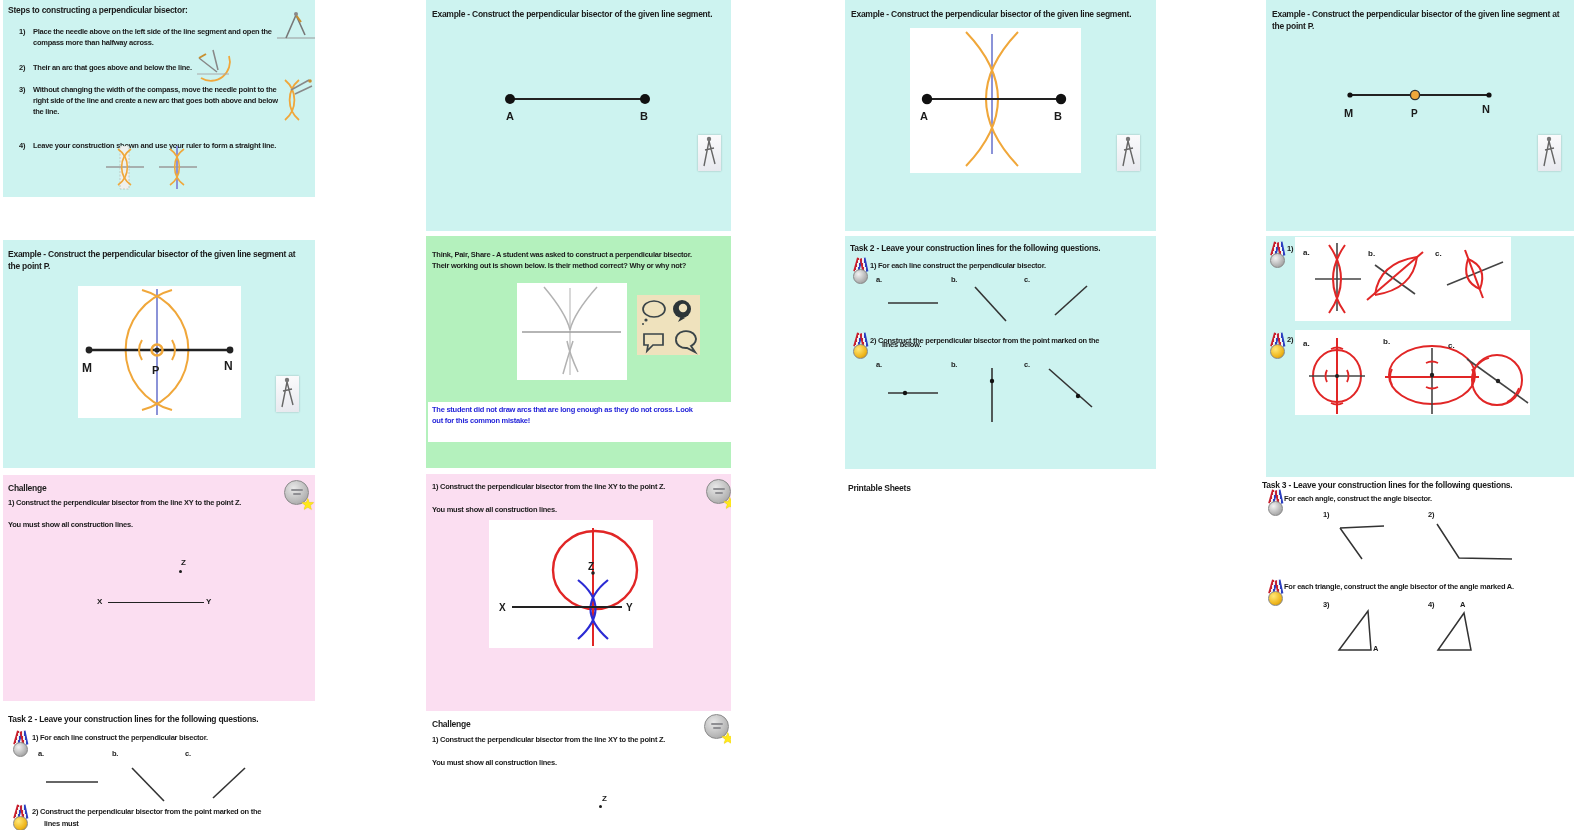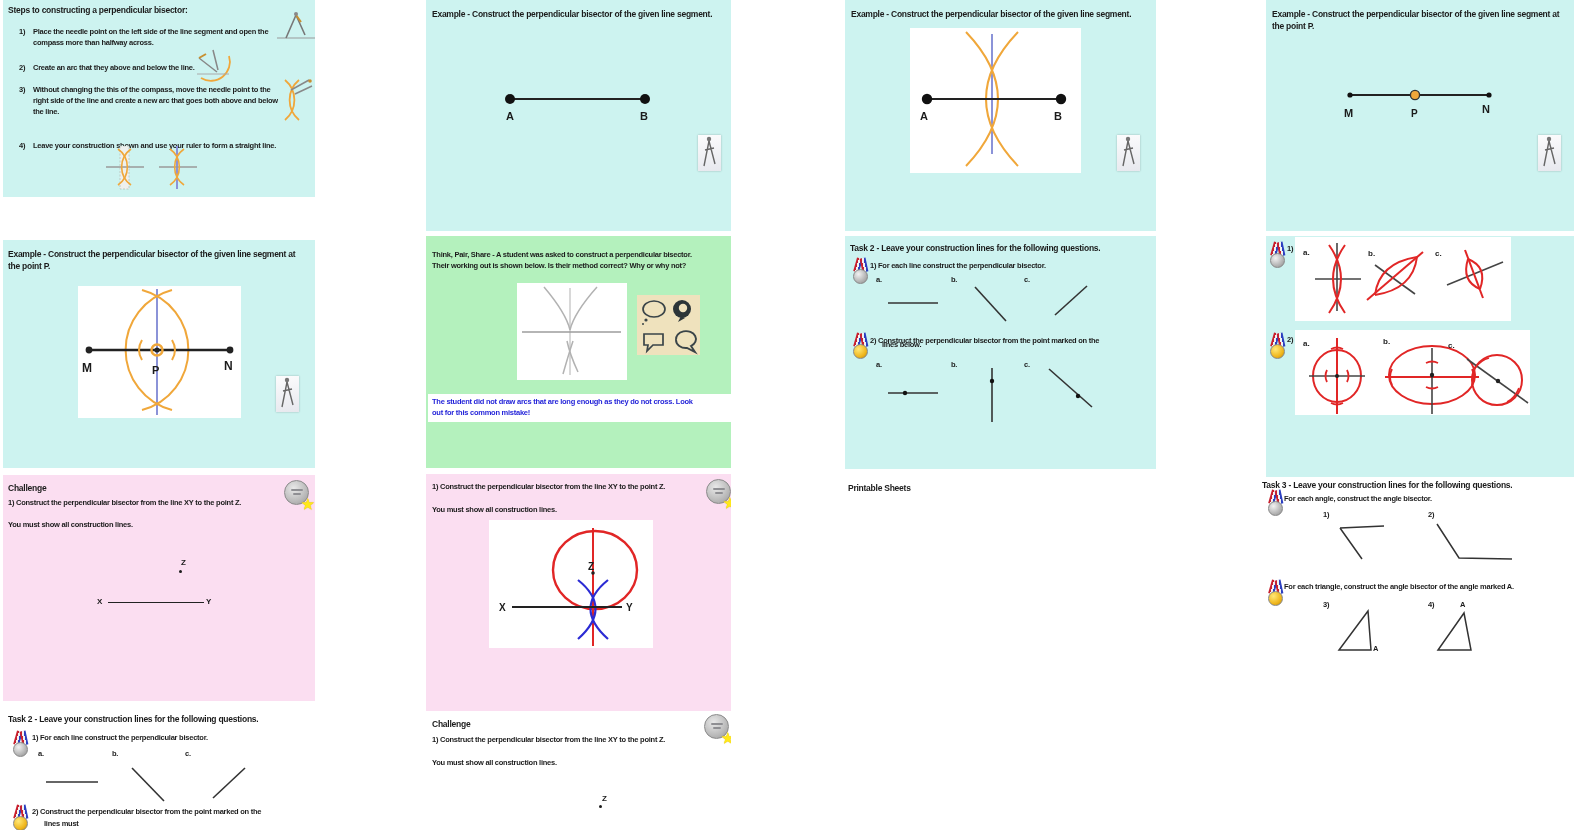--- a/index.html
+++ b/index.html
@@ -45,30 +45,30 @@
   .note-strip { position:absolute; background:#ffffff; }
   .note-strip .t { color:#1f1fd8; }
 </style>
 </head>
 <body>
 
 <div class="panel cyan" style="left:3px;top:0;width:312px;height:197px">
   <div class="t t9" style="left:5px;top:4px">Steps to constructing a perpendicular bisector:</div>
   <div class="t" style="left:16px;top:27px;display:flex">
     <span style="width:14px;flex:none">1)</span>
-    <span class="pre">Place the needle point on the left side of the line segment and open the
+    <span class="pre">Place the needle above on the left side of the line segment and open the
 compass more than halfway across.</span>
   </div>
   <div class="t" style="left:16px;top:63px;display:flex">
     <span style="width:14px;flex:none">2)</span>
-    <span class="pre">Create an arc that they above and below the line.</span>
+    <span class="pre">Their an arc that goes above and below the line.</span>
   </div>
   <div class="t" style="left:16px;top:85px;display:flex">
     <span style="width:14px;flex:none">3)</span>
-    <span class="pre">Without changing the this of the compass, move the needle point to the
+    <span class="pre">Without changing the width of the compass, move the needle point to the
 right side of the line and create a new arc that goes both above and below
 the line.</span>
   </div>
   <div class="t" style="left:16px;top:141px;display:flex">
     <span style="width:14px;flex:none">4)</span>
     <span class="pre">Leave your construction shown and use your ruler to form a straight line.</span>
   </div>
   <svg class="dia" style="left:272px;top:10px" width="42" height="34">
     <line x1="2" y1="28" x2="40" y2="28" stroke="#9a9a9a" stroke-width="1.2"></line>
     <path d="M21,5 L11,28 M21,5 L30,25" stroke="#777" stroke-width="1.6" fill="none"></path>
@@ -203,21 +203,21 @@
       <ellipse cx="17" cy="14" rx="11" ry="8" fill="none" stroke="#3a4448" stroke-width="1.7"></ellipse>
       <circle cx="9" cy="25" r="1.6" fill="#3a4448"></circle>
         <circle cx="6" cy="29" r="1" fill="#3a4448"></circle>
       <circle cx="45" cy="14" r="9" fill="#2c3538"></circle>
       <path d="M44,21 l-3,6 7,-4" fill="#2c3538"></path>
       <circle cx="46" cy="13" r="4.2" fill="#efe2bd"></circle>
       <path d="M7,39 h19 v11 h-10 l-6,6 1,-6 h-4 z" fill="none" stroke="#3a4448" stroke-width="1.7"></path>
       <path d="M39,45 a10,8 0 1 1 15,6 l4,6 -8,-4 a10,8 0 0 1 -11,-8" fill="none" stroke="#3a4448" stroke-width="1.9"></path>
     </svg>
   </div>
-  <div class="note-strip" style="left:2px;top:158px;width:303px;height:28px">
+  <div class="note-strip" style="left:2px;top:166px;width:303px;height:40px">
     <div class="t pre" style="left:4px;top:3px">The student did not draw arcs that are long enough as they do not cross. Look
 out for this common mistake!</div>
   </div>
 </div>
 
 <div class="panel pink" style="left:426px;top:474px;width:305px;height:237px">
   <div class="t" style="left:6px;top:8px">1) Construct the perpendicular bisector from the line XY to the point Z.</div>
   <div class="badge" style="left:280px;top:5px">
     <div class="bcoin"></div>
     <div class="bline bl1"></div>

